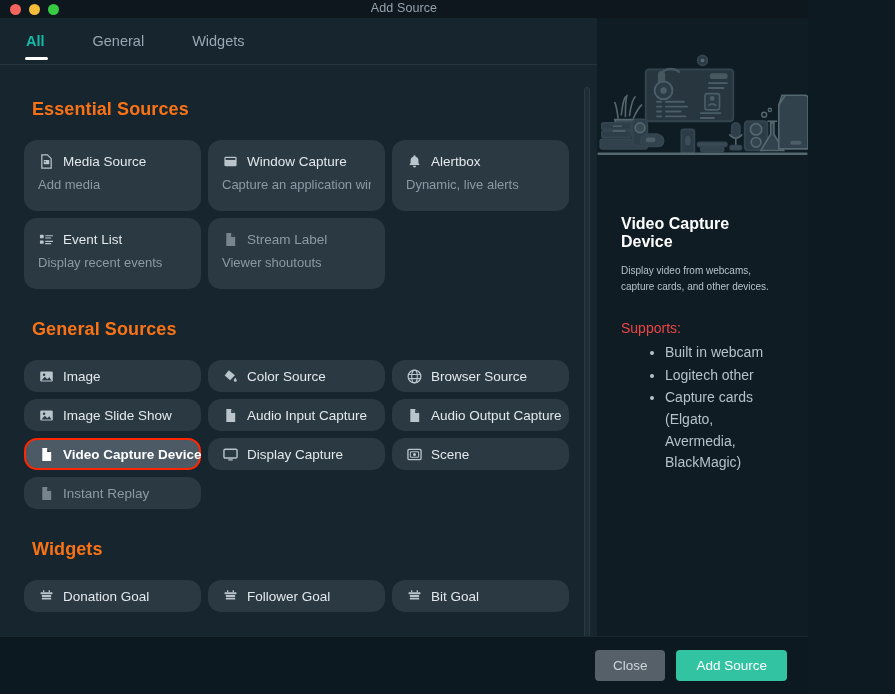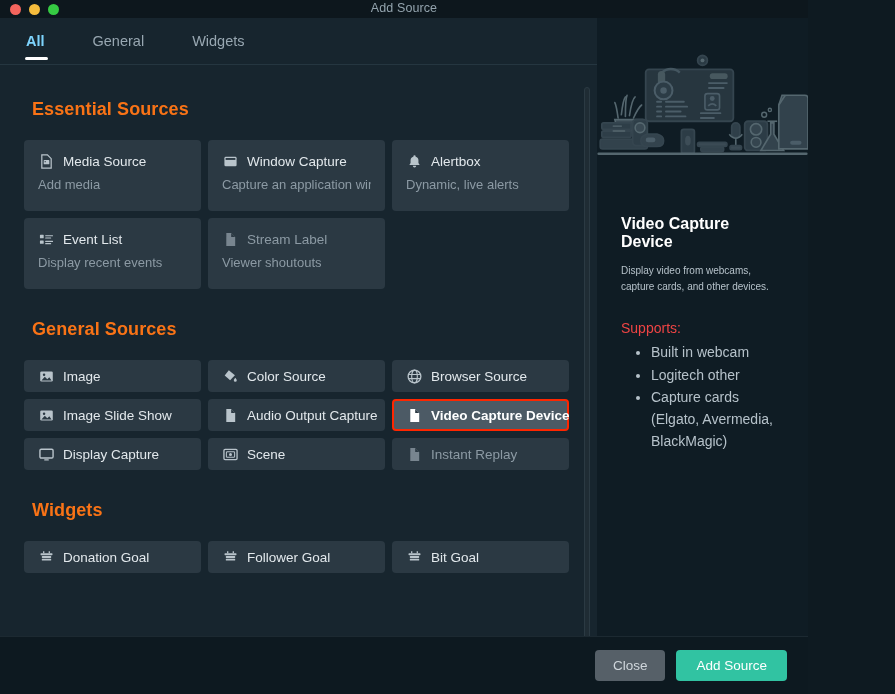--- a/index.html
+++ b/index.html
@@ -79,21 +79,21 @@
     position: relative;
     font-size: 14.5px;
     color: #98a7b1;
     padding: 0 10px;
     height: 47px;
     display: flex;
     align-items: center;
     cursor: pointer;
     margin-right: 28px;
   }
-  .tab.active { color: #7dd3fc; font-weight: bold; }
+  .tab.active { color: #14b8a6; font-weight: bold; }
   .tab.active::after {
     content: "";
     position: absolute;
     left: 9px;
     bottom: 5px;
     width: 23px;
     height: 3px;
     border-radius: 2px;
     background: #ffffff;
   }
@@ -143,21 +143,21 @@
 
   .grid {
     display: grid;
     grid-template-columns: 177px 177px 177px;
     column-gap: 7px;
     row-gap: 7px;
   }
 
   .card {
     background: #2b3943;
-    border-radius: 4px;
+    border-radius: 13px;
     padding: 11px 12px 12px 12px;
     cursor: pointer;
     border: 2px solid transparent;
     min-height: 71px;
   }
   .card .row {
     display: flex;
     align-items: center;
     gap: 9px;
   }
@@ -236,21 +236,21 @@
     color: #ef4444;
     margin-top: 26px;
   }
   ul.rlist {
     margin: 6px 0 0 6px;
     padding-left: 24px;
     font-size: 14px;
     color: #b6c2ca;
     line-height: 1.55;
   }
-  ul.rlist li { margin-bottom: 1px; }
+  ul.rlist li { margin-bottom: 1px; margin-left: 14px; }
 
   
   .footer {
     height: 58px;
     flex: 0 0 58px;
     background: #0d1920;
     border-top: 1px solid #1c2931;
     display: flex;
     align-items: center;
     justify-content: flex-end;
@@ -409,20 +409,31 @@
               <div class="card compact">
                 <div class="row">
                   <span class="ico">
                     <svg viewBox="0 0 16 16" width="15" height="15">
                       <rect x="1.3" y="2.6" width="13.4" height="10.8" rx="1.4"></rect>
                       <circle cx="5.4" cy="6.2" r="1.3" fill="#2b3943"></circle>
                       <path d="M2.6 12.2l3.6-4 2.6 2.6 2.2-2 2.4 3.4z" fill="#2b3943"></path>
                     </svg>
                   </span>
                   <span class="cname">Image Slide Show</span>
+                </div>
+              </div>
+              <div class="card compact">
+                <div class="row">
+                  <span class="ico">
+                    <svg viewBox="0 0 16 16" width="15" height="15">
+                      <path d="M3.5 1h5.2L13 5.3V15H3.5z"></path>
+                      <path d="M8.7 1v4.3H13" fill="#2b3943"></path>
+                    </svg>
+                  </span>
+                  <span class="cname">Audio Input Capture</span>
                 </div>
               </div>
               <div class="card compact">
                 <div class="row">
                   <span class="ico">
                     <svg viewBox="0 0 16 16" width="15" height="15">
                       <path d="M3.5 1h5.2L13 5.3V15H3.5z"></path>
                       <path d="M8.7 1v4.3H13" fill="#2b3943"></path>
                     </svg>
                   </span>

